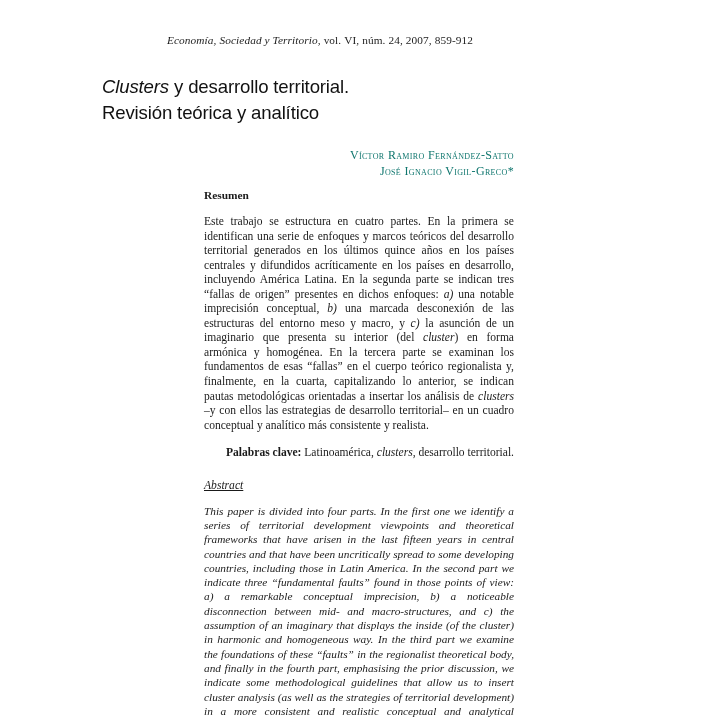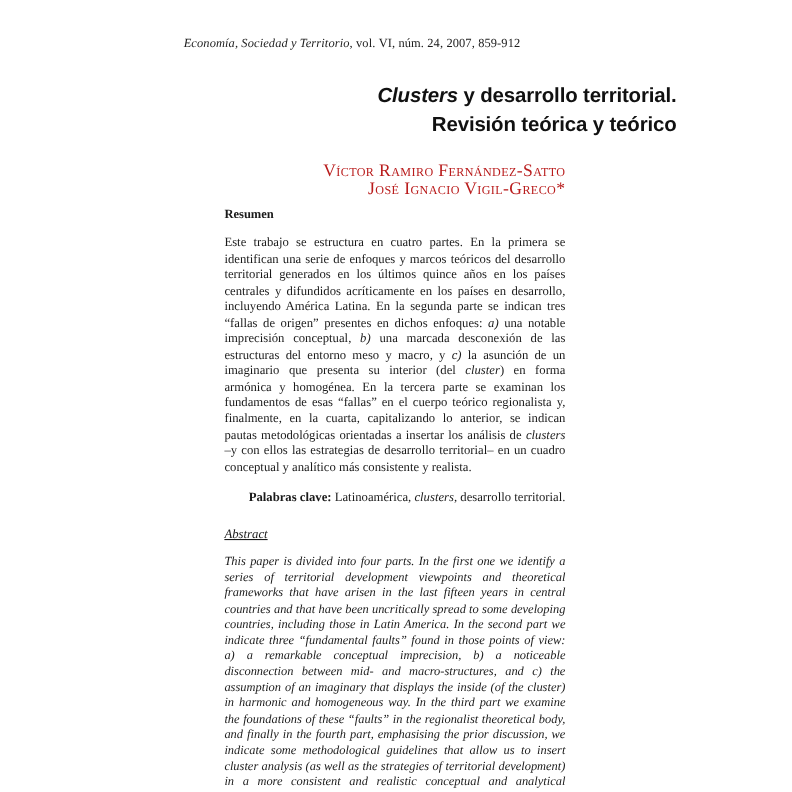--- a/index.html
+++ b/index.html
@@ -38,25 +38,25 @@
     font-style: italic;
   }
   .journal-line .smallcaps {
     font-variant: small-caps;
   }
 
   
   .title-block {
     position: absolute;
     top: 62px;
-    left: 115px;
+    left: 102px;
     width: 500px;
-    text-align: right;
+    text-align: left;
     font-family: "Liberation Sans", "DejaVu Sans", sans-serif;
-    font-weight: bold;
+    font-weight: normal;
     font-size: 18.6px;
     line-height: 25.5px;
     letter-spacing: -0.15px;
     color: #111111;
   }
   .title-block .it {
     font-style: italic;
   }
   .title-line {
     display: block;
@@ -64,24 +64,24 @@
   }
 
   
   .authors {
     position: absolute;
     top: 148px;
     left: 204px;
     width: 310px;
     text-align: right;
     font-variant: small-caps;
-    font-size: 16px;
+    font-size: 12px;
     line-height: 15.5px;
     letter-spacing: 0.35px;
-    color: #b91c1c;
+    color: #0f766e;
   }
   .author-line {
     display: block;
   }
 
   
   .column {
     position: absolute;
     top: 188px;
     left: 204px;
@@ -151,21 +151,21 @@
 <body>
 
 <div class="page">
 
   <div class="journal-line">
     <span class="jtitle">Economía, Sociedad y Territorio</span><span>, <span>vol.</span> <span class="smallcaps">VI</span>, <span>núm. 24</span>, <span>2007</span>, <span>859-912</span></span>
   </div>
 
   <h1 class="title-block">
     <span class="title-line"><span class="it">Clusters</span><span> y desarrollo territorial.</span></span>
-    <span class="title-line">Revisión teórica y teórico</span>
+    <span class="title-line">Revisión teórica y analítico</span>
   </h1>
 
   <div class="authors">
     <span class="author-line">Víctor Ramiro Fernández-Satto</span>
     <span class="author-line">José Ignacio Vigil-Greco*</span>
   </div>
 
   <div class="column">
 
     <div class="heading">Resumen</div>

